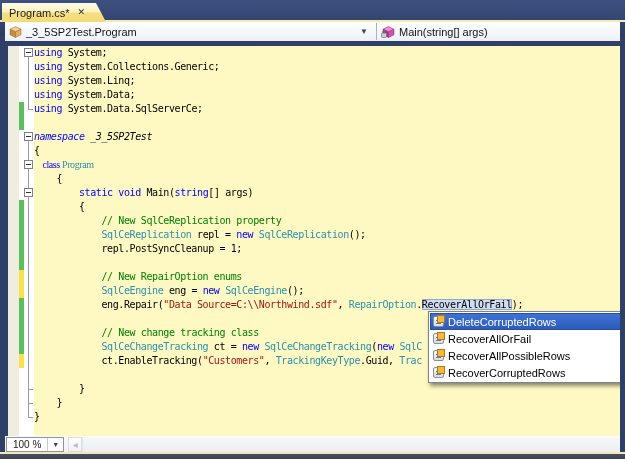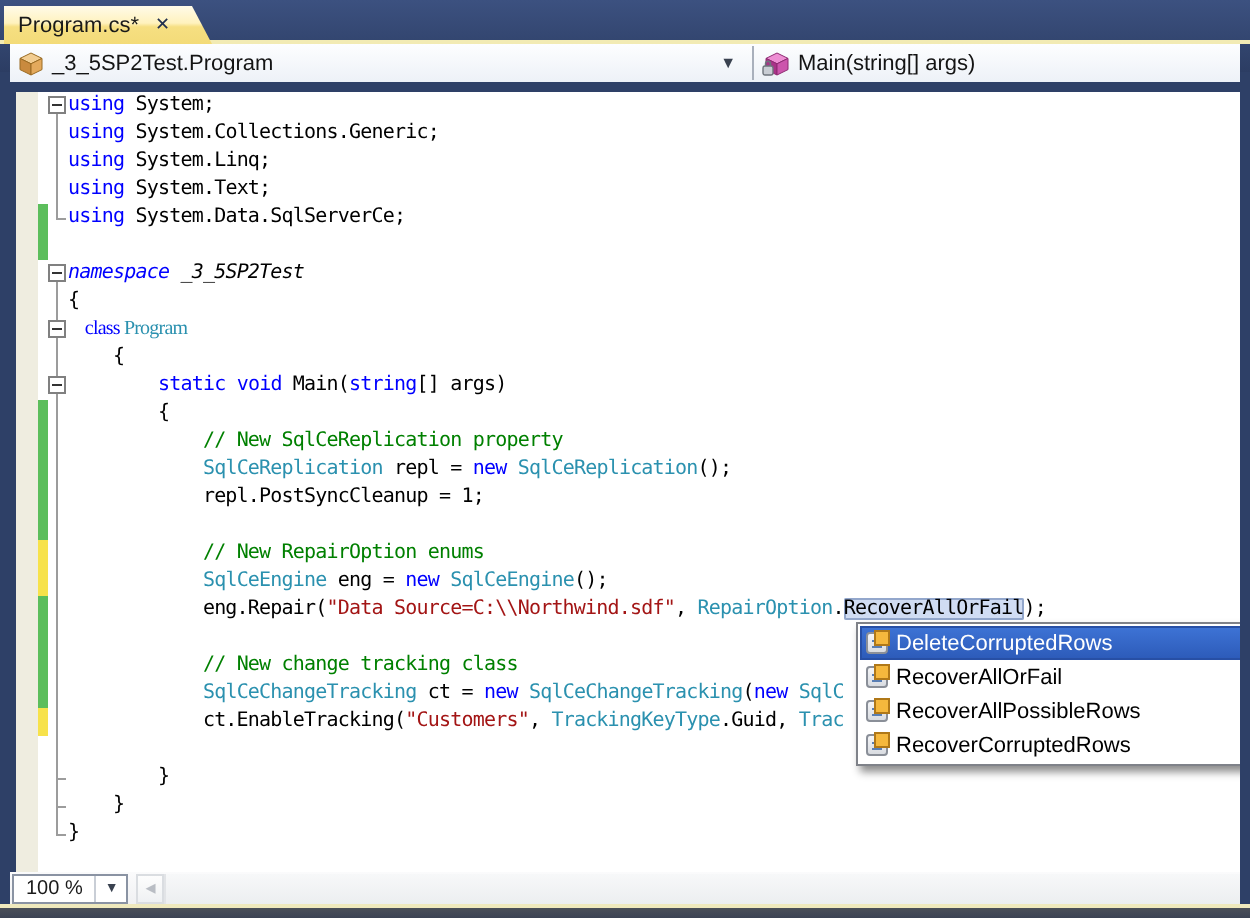--- a/index.html
+++ b/index.html
@@ -24,21 +24,21 @@
             background:linear-gradient(#FDFEFF,#EDF1F7); display:flex; align-items:stretch; }
   .combo { display:flex; align-items:center; gap:4px; padding:0 4px; background:transparent; }
   .combo-left { width:371px; }
   .combo-right { flex:1; }
   .combo-text { font-size:11px; color:#141414; white-space:nowrap; }
   .combo-arrow { margin-left:auto; font-size:8px; color:#3A4250; padding:0 4px; }
   .combo-sep { width:1px; background:#A9B0BC; margin:1px 0; }
   .icon svg { display:block; }
 
   
-  .editor { position:absolute; left:8px; right:5px; top:46px; height:390px; background:#ffffff; overflow:hidden; }
+  .editor { position:absolute; left:8px; right:5px; top:46px; height:390px; background:#fef9c3; overflow:hidden; }
   .ind-margin { position:absolute; left:0; top:0; bottom:0; width:11px; background:#EFEDE0; }
   .change-margin { position:absolute; left:11px; top:0; bottom:0; width:5px; background:#FFFFFF; }
   .outline-margin { position:absolute; left:16px; top:0; bottom:0; width:10px; background:#FFFFFF; }
   .change-bar { position:absolute; left:11px; width:5px; }
   .change-bar.green { background:var(--green-bar); }
   .change-bar.yellow { background:var(--yellow-bar); }
 
   .code-area { position:absolute; left:0; top:0; right:0; bottom:0; }
   .line { position:absolute; left:26px; height:14px; white-space:pre;
           font-family:"DejaVu Sans Mono","Liberation Mono",monospace;
@@ -130,21 +130,21 @@
   </div>
 
   <div class="editor">
     <div class="ind-margin"></div>
     <div class="change-margin"></div>
     <div class="outline-margin"></div>
     <div class="code-area">
         <div class="line" style="top: 0px;"><span class="tk-k">using</span><span class="tk-p"> System;</span></div>
         <div class="line" style="top: 14px;"><span class="tk-k">using</span><span class="tk-p"> System.Collections.Generic;</span></div>
         <div class="line" style="top: 28px;"><span class="tk-k">using</span><span class="tk-p"> System.Linq;</span></div>
-        <div class="line" style="top: 42px;"><span class="tk-k">using</span><span class="tk-p"> System.Text;</span></div>
+        <div class="line" style="top: 42px;"><span class="tk-k">using</span><span class="tk-p"> System.Data;</span></div>
         <div class="line" style="top: 56px;"><span class="tk-k">using</span><span class="tk-p"> System.Data.SqlServerCe;</span></div>
         <div class="line" style="top: 70px;"></div>
         <div class="line" style="top: 84px; font-style: italic;"><span class="tk-k">namespace</span><span class="tk-p"> _3_5SP2Test</span></div>
         <div class="line" style="top: 98px;"><span class="tk-p">{</span></div>
         <div class="line" style="top: 112px; font-family: Liberation Serif, serif;"><span class="tk-p">    </span><span class="tk-k">class</span><span class="tk-p"> </span><span class="tk-t">Program</span></div>
         <div class="line" style="top: 126px;"><span class="tk-p">    {</span></div>
         <div class="line" style="top: 140px;"><span class="tk-p">        </span><span class="tk-k">static</span><span class="tk-p"> </span><span class="tk-k">void</span><span class="tk-p"> Main(</span><span class="tk-k">string</span><span class="tk-p">[] args)</span></div>
         <div class="line" style="top: 154px;"><span class="tk-p">        {</span></div>
         <div class="line" style="top: 168px;"><span class="tk-p">            </span><span class="tk-c">// New SqlCeReplication property</span></div>
         <div class="line" style="top: 182px;"><span class="tk-p">            </span><span class="tk-t">SqlCeReplication</span><span class="tk-p"> repl = </span><span class="tk-k">new</span><span class="tk-p"> </span><span class="tk-t">SqlCeReplication</span><span class="tk-p">();</span></div>

